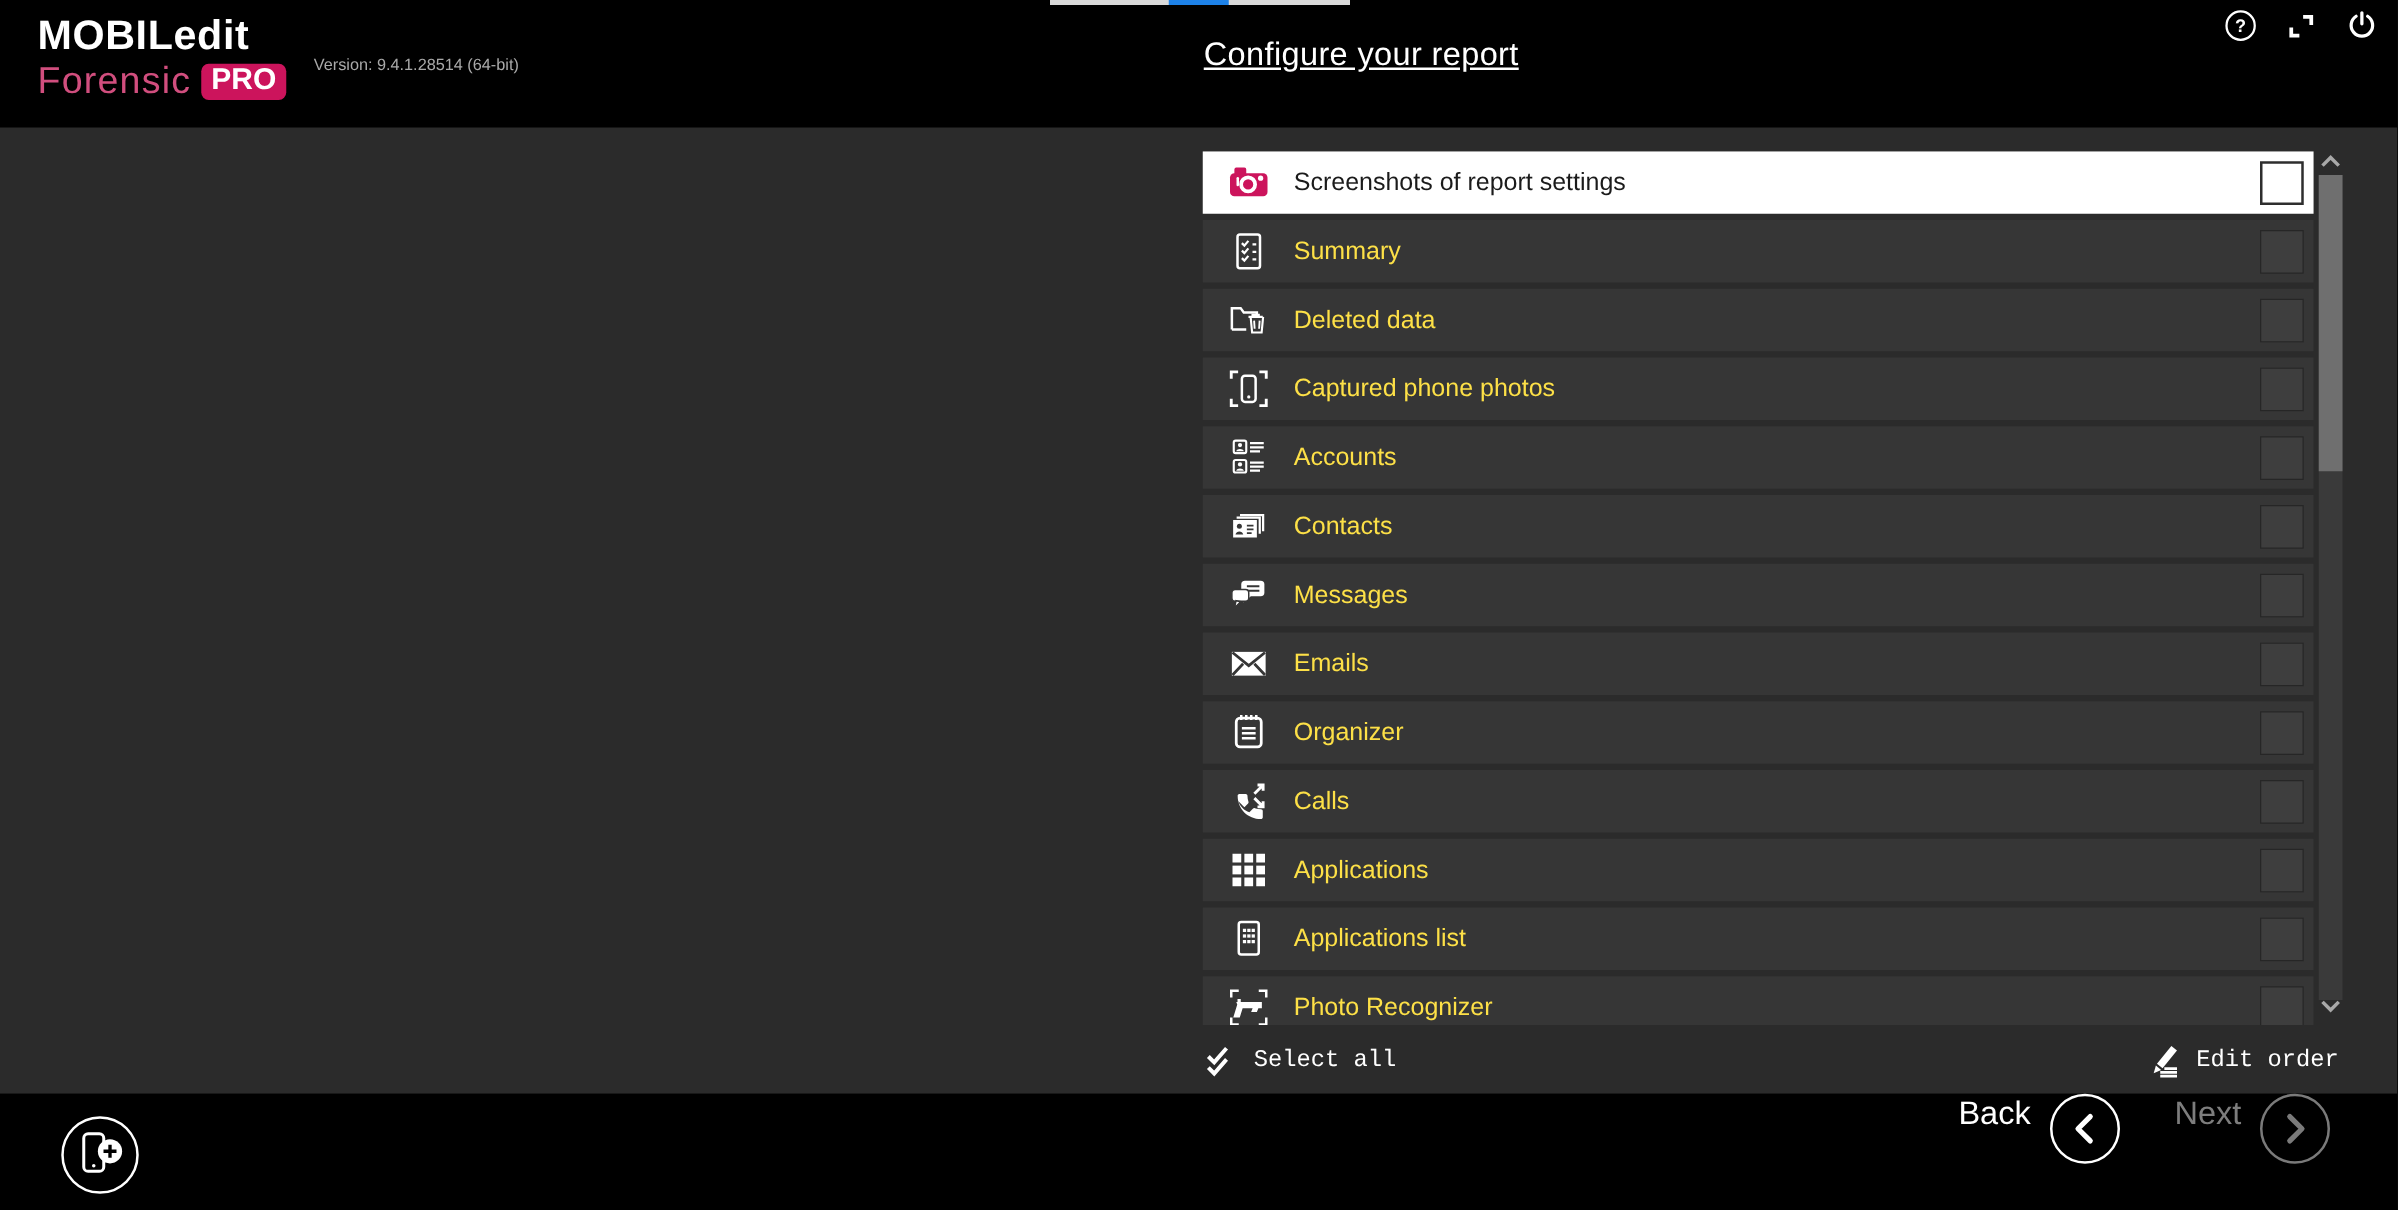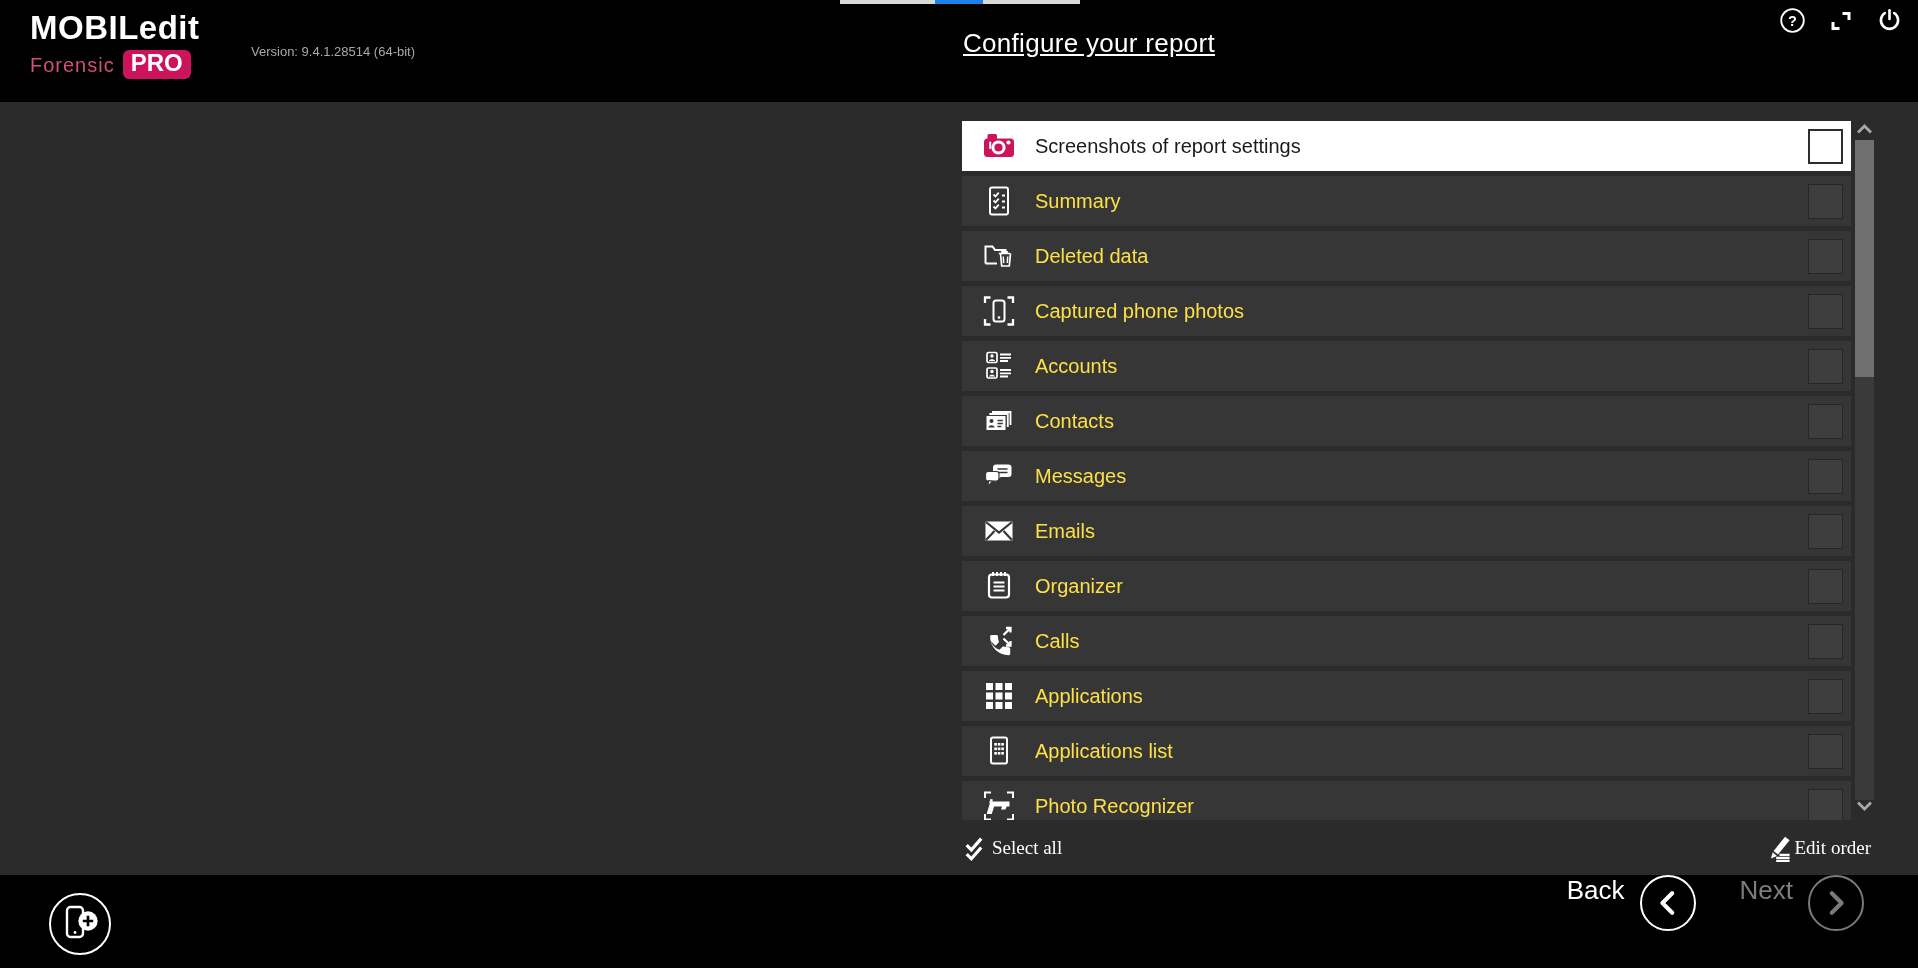--- a/index.html
+++ b/index.html
@@ -7,21 +7,21 @@
   .window{position:relative;width:1918px;height:968px;background:#000;overflow:hidden;color:#fff;}
 
   
   .header{position:absolute;top:0;left:0;right:0;height:102px;background:#000;}
   .top-strip{position:absolute;top:0;left:840px;width:240px;height:4px;}
   .top-strip .base{position:absolute;inset:0;}
   .top-strip .accent{position:absolute;left:95px;top:0;width:48px;height:4px;}
   .logo{position:absolute;left:30px;top:11px;line-height:1;}
   .logo-name{font-size:33px;font-weight:700;letter-spacing:.5px;color:#fff;}
   .logo-sub{margin-top:6px;display:flex;align-items:center;}
-  .logo-product{font-size:20px;color:#d14e7e;letter-spacing:1px;}
+  .logo-product{font-size:30px;color:#d14e7e;letter-spacing:1px;}
   .logo-badge{margin-left:8px;background:#cc145c;color:#fff;font-size:24px;font-weight:700;padding:1px 8px 4px;border-radius:6px;line-height:1;}
   .version{position:absolute;left:251px;top:44px;font-size:13px;color:#a9a9a9;}
   .page-title{position:absolute;left:963px;top:28px;font-size:26px;font-weight:300;color:#fff;margin:0;letter-spacing:.3px;text-decoration:underline;}
   .titlebar-icons{position:absolute;top:7px;right:15px;display:flex;gap:22px;align-items:center;}
   .icon-btn{background:none;border:0;padding:0;cursor:pointer;display:flex;}
 
   
   .content{position:absolute;top:102px;left:0;right:0;bottom:93px;background:#2b2b2b;}
   .list-viewport{position:absolute;left:962px;top:19px;width:889px;height:699px;overflow:hidden;}
   .report-row{height:50px;margin-bottom:5px;background:#363636;display:flex;align-items:center;padding-left:19px;box-sizing:border-box;justify-content:center;}
@@ -32,21 +32,21 @@
   .checkbox{margin-left:auto;margin-right:8px;width:33px;height:33px;background:#3e3e3e;border:1px solid #262626;flex:none;}
   .selected .checkbox{background:#fff;border:2px solid #2e2e2e;width:31px;height:31px;}
 
   .scrollbar{position:absolute;left:1855px;top:19px;width:19px;height:697px;}
   .sb-up{position:absolute;top:0;left:0;}
   .sb-track{position:absolute;top:19px;left:0;width:19px;height:660px;background:#3a3a3a;}
   .sb-thumb{position:absolute;top:0;left:0;width:19px;height:237px;background:#6f6f6f;}
   .sb-down{position:absolute;bottom:0;left:0;}
 
   .list-actions{position:absolute;left:962px;top:720px;width:909px;height:51px;display:flex;align-items:center;justify-content:space-between;}
-  .action-btn{display:flex;align-items:center;background:none;border:0;color:#fff;font-size:19px;font-family:Liberation Serif, serif;cursor:pointer;padding:0;}
+  .action-btn{display:flex;align-items:center;gap:11px;background:none;border:0;color:#fff;font-size:19px;font-family:Liberation Mono, monospace;cursor:pointer;padding:0;}
 
   
   .footer{position:absolute;left:0;right:0;bottom:0;height:93px;background:#000;}
   .add-device-btn{position:absolute;left:49px;top:18px;width:62px;height:62px;border-radius:50%;border:2px solid #fff;background:#000;display:flex;align-items:center;justify-content:center;padding:0;cursor:pointer;box-sizing:border-box;}
   .nav{position:absolute;right:54px;top:0;height:93px;display:flex;align-items:flex-start;}
   .nav-label{font-size:26px;font-weight:300;}
   .nav-circle{width:56px;height:56px;border-radius:50%;border:2px solid #fff;background:transparent;display:flex;align-items:center;justify-content:center;margin-left:15px;padding:0;cursor:pointer;box-sizing:border-box;flex:none;}
   .nav-next{margin-left:44px;color:#7d7d7d;}
   .nav-next ~ .nav-circle.disabled, .nav-circle.disabled{border-color:#7a7a7a;}
 </style>

